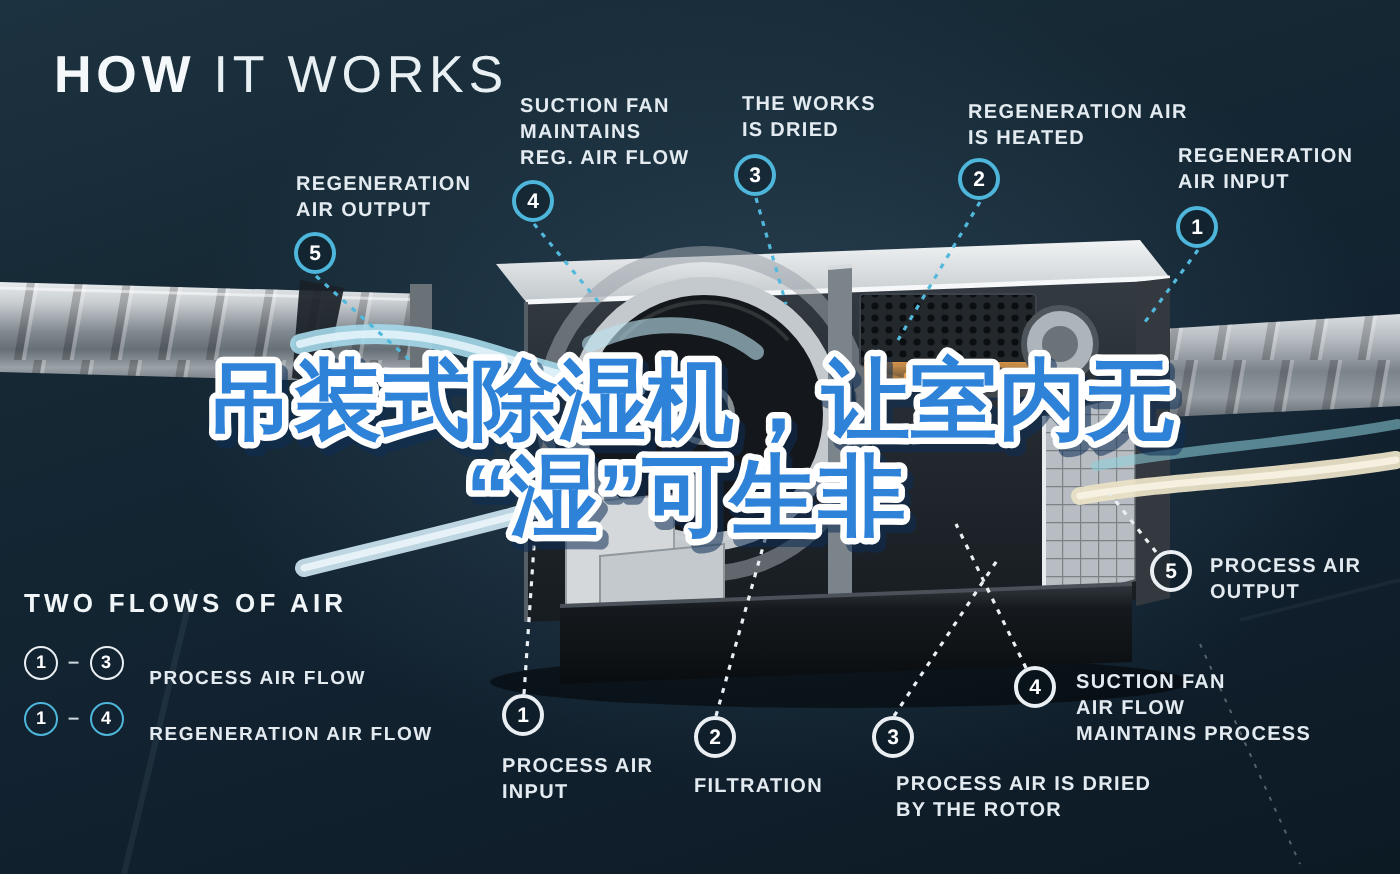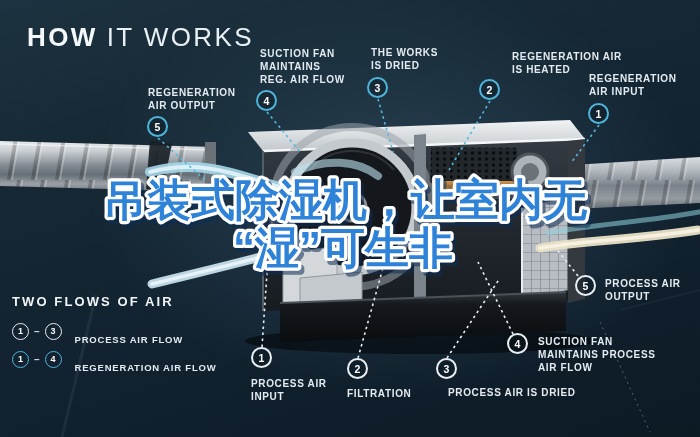--- a/index.html
+++ b/index.html
@@ -186,21 +186,21 @@
   </div>
   <div class="label" style="left:260px;top:47px;">
     <div>SUCTION FAN</div>
     <div>MAINTAINS</div>
     <div>REG. AIR FLOW</div>
   </div>
   <div class="label" style="left:371px;top:46px;">
     <div>THE WORKS</div>
     <div>IS DRIED</div>
   </div>
-  <div class="label" style="left:512px;top:50px;">
+  <div class="label" style="left:484px;top:50px;">
     <div>REGENERATION AIR</div>
     <div>IS HEATED</div>
   </div>
   <div class="label" style="left:589px;top:72px;">
     <div>REGENERATION</div>
     <div>AIR INPUT</div>
   </div>
 
   <div class="badge reg" style="left:147px;top:116px;">5</div>
   <div class="badge reg" style="left:256px;top:90px;">4</div>
@@ -216,25 +216,26 @@
 
   <div class="label" style="left:251px;top:377px;">
     <div>PROCESS AIR</div>
     <div>INPUT</div>
   </div>
   <div class="label" style="left:347px;top:387px;">
     <div>FILTRATION</div>
   </div>
   <div class="label" style="left:448px;top:386px;">
     <div>PROCESS AIR IS DRIED</div>
+    <div>BY THE ROTOR</div>
   </div>
   <div class="label" style="left:538px;top:335px;">
     <div>SUCTION FAN</div>
+    <div>AIR FLOW</div>
     <div>MAINTAINS PROCESS</div>
-    <div>AIR FLOW</div>
   </div>
   <div class="label" style="left:605px;top:277px;">
     <div>PROCESS AIR</div>
     <div>OUTPUT</div>
   </div>
 
   <div class="legend">
     <div class="legend-heading">TWO FLOWS OF AIR</div>
     <div class="legend-row">
       <span class="lcircle proc">1</span>

